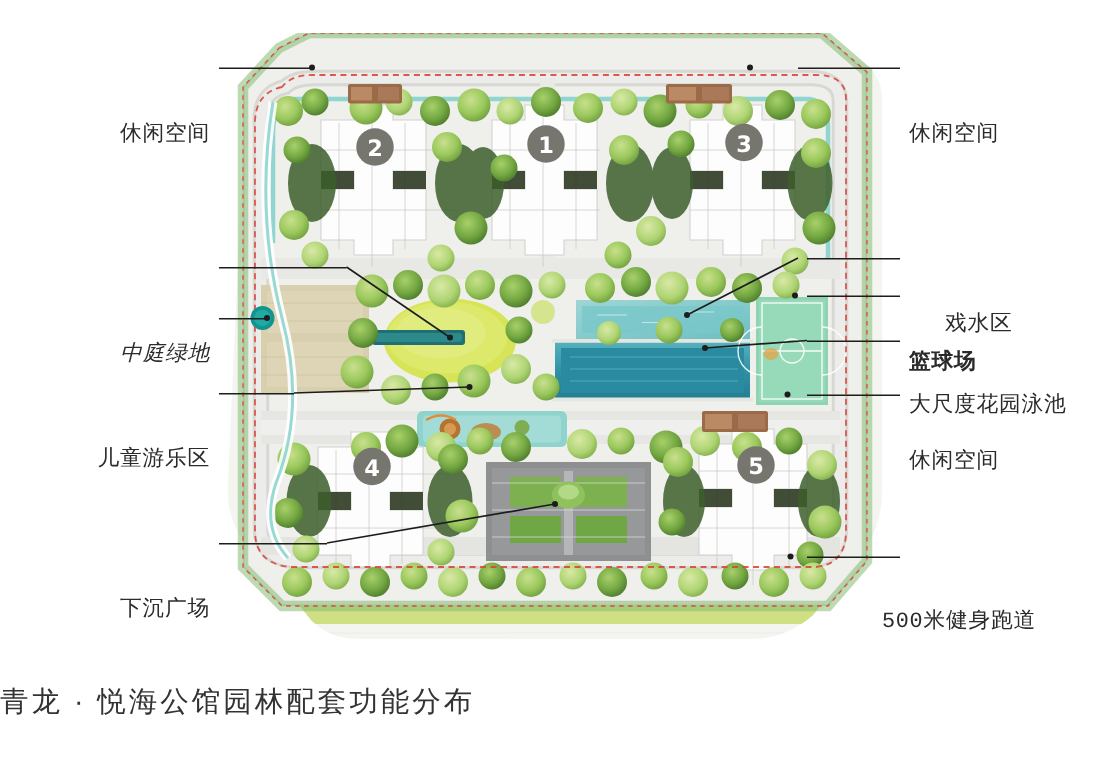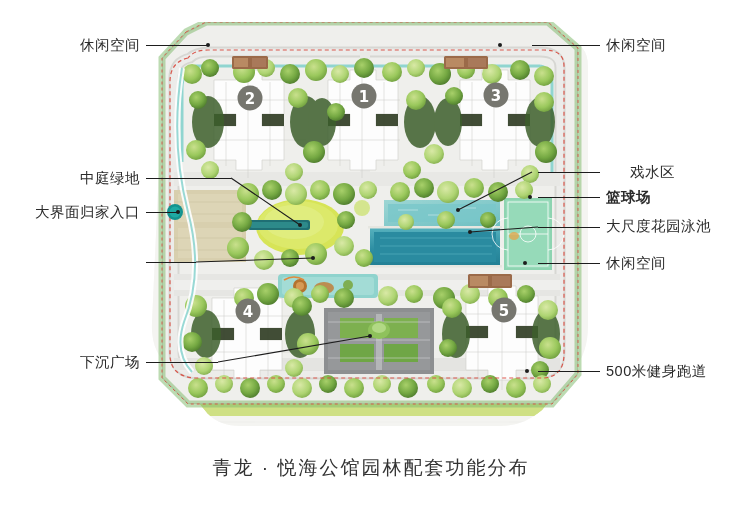--- a/index.html
+++ b/index.html
@@ -13,36 +13,37 @@
   #root { position: relative; width: 742px; height: 514px; background:#fff; }
 
   
   .lbl {
     position: absolute;
     font-size: 14.5px;
     color: #2b2b2b;
     letter-spacing: 0.5px;
     white-space: nowrap;
     line-height: 1;
+    margin-top: 44px;
   }
   .lbl.right { text-align: left; }
   .lbl.left  { text-align: right; }
 
   .leader {
     position: absolute;
     height: 0;
     border-top: 1.2px solid #1d1d1d;
   }
 
   
   #caption {
     position: absolute;
     left: 0; right: 0;
     top: 455px;
-    text-align: center;
+    text-align: left;
     font-size: 19px;
     color: #333333;
     letter-spacing: 2px;
     font-family: "Liberation Sans", "DejaVu Sans", sans-serif;
   }
 
   
   #plan {
     position: absolute;
     left: 148px; top: 22px;
@@ -477,26 +478,26 @@
       <path d="M538 227 L470 232"></path>
       <circle cx="470" cy="232" r="2" fill="#1d1d1d" stroke="none"></circle>
 
       <circle cx="525" cy="263" r="2" fill="#1d1d1d" stroke="none"></circle>
 
       <circle cx="527" cy="371" r="2" fill="#1d1d1d" stroke="none"></circle>
     </g>
   </svg>
 
   <div class="lbl left" style="left:0px; top:38px; width:140px;">休闲空间</div>
-  <div class="lbl left" style="left:0px; top:171px; width:140px;">中庭绿地</div>
-  <div class="lbl left" style="left:0px; top:205px; width:140px;">大界面归家入口</div>
+  <div class="lbl left" style="left:0px; top:185px; width:140px;font-style:italic;">中庭绿地</div>
+  <div class="lbl left" style="left:0px; top:255px; width:140px;">儿童游乐区</div>
   <div class="lbl left" style="left:0px; top:355px; width:140px;">下沉广场</div>
 
   <div class="lbl right" style="left:606px; top:38px;">休闲空间</div>
   <div class="lbl right" style="left:630px; top:165px;">戏水区</div>
   <div class="lbl right" style="left:606px; top:190px;font-weight:bold;">篮球场</div>
   <div class="lbl right" style="left:606px; top:220px;font-family:Liberation Mono, monospace;">大尺度花园泳池</div>
   <div class="lbl right" style="left:606px; top:256px;">休闲空间</div>
-  <div class="lbl right" style="left:606px; top:364px;">500米健身跑道</div>
+  <div class="lbl right" style="left:588px; top:364px;font-family:Liberation Mono, monospace;">500米健身跑道</div>
 
   <div id="caption">青龙 · 悦海公馆园林配套功能分布</div>
 
 </div>
 
 </body></html>

